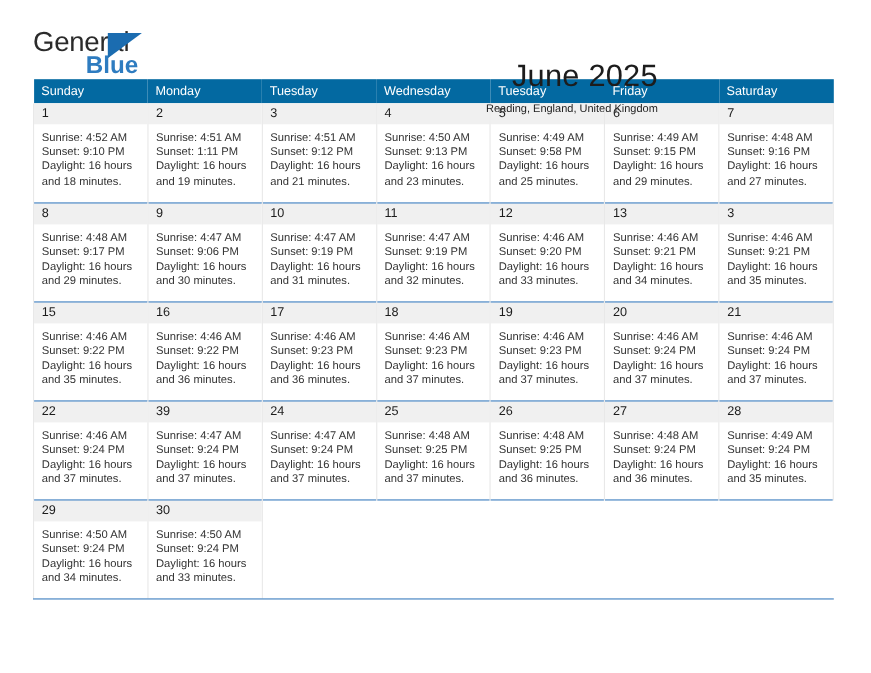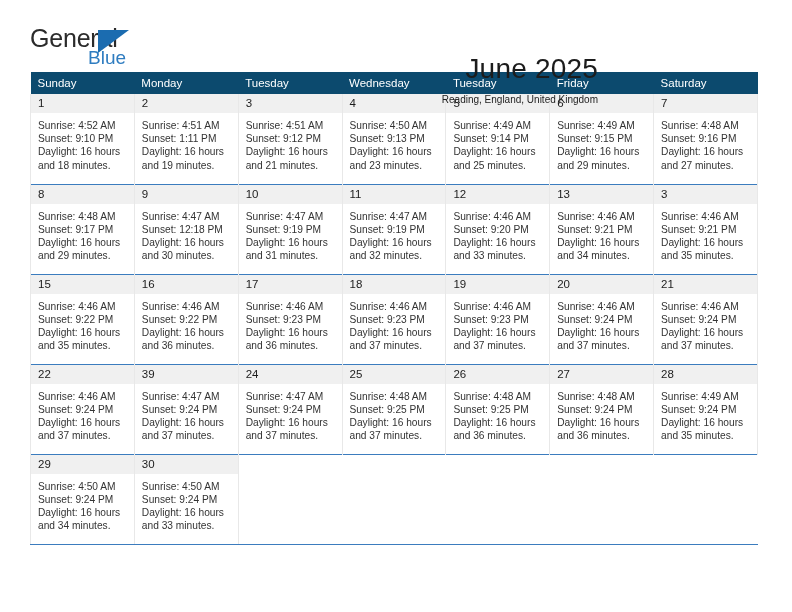--- a/index.html
+++ b/index.html
@@ -43,26 +43,27 @@
   .logo-general {
     font-size: 25px;
     color: #2b2b2b;
     letter-spacing: -0.2px;
     display: block;
     position: absolute;
     left: 0;
     top: 0;
   }
   .logo-blue {
-    font-size: 19px;
+    font-size: 22px;
     color: #2e7cc0;
     display: block;
     position: absolute;
-    left: 58px;
+    left: 48px;
     top: 22px;
+    font-weight: bold;
   }
   .logo-tri {
     position: absolute;
     left: 68px;
     top: 4px;
     width: 0;
     height: 0;
     border-left: 31px solid #1b6cb0;
     border-bottom: 23px solid transparent;
   }
@@ -90,21 +91,21 @@
   .cal-wrap {
     padding: 0 34px 0 30px;
     box-sizing: border-box;
   }
   table.calendar {
     border-collapse: collapse;
     table-layout: fixed;
     width: 728px;
   }
   table.calendar th {
-    background: #0c4a6e;
+    background: #0369a1;
     color: #ffffff;
     font-weight: normal;
     font-size: 11.5px;
     text-align: left;
     padding: 5px 0 5px 7px;
     border: none;
     height: 19px;
     box-sizing: border-box;
   }
   td.daycell {
@@ -222,21 +223,21 @@
                 <div>Sunrise: 4:50 AM</div>
                 <div>Sunset: 9:13 PM</div>
                 <div>Daylight: 16 hours</div>
                 <div>and 23 minutes.</div>
               </div>
             </td>
             <td class="daycell">
               <div class="daynum">5</div>
               <div class="dayinfo">
                 <div>Sunrise: 4:49 AM</div>
-                <div>Sunset: 9:14 PM</div>
+                <div>Sunset: 9:58 PM</div>
                 <div>Daylight: 16 hours</div>
                 <div>and 25 minutes.</div>
               </div>
             </td>
             <td class="daycell">
               <div class="daynum">6</div>
               <div class="dayinfo">
                 <div>Sunrise: 4:49 AM</div>
                 <div>Sunset: 9:15 PM</div>
                 <div>Daylight: 16 hours</div>
@@ -260,21 +261,21 @@
                 <div>Sunrise: 4:48 AM</div>
                 <div>Sunset: 9:17 PM</div>
                 <div>Daylight: 16 hours</div>
                 <div>and 29 minutes.</div>
               </div>
             </td>
             <td class="daycell">
               <div class="daynum">9</div>
               <div class="dayinfo">
                 <div>Sunrise: 4:47 AM</div>
-                <div>Sunset: 12:18 PM</div>
+                <div>Sunset: 9:06 PM</div>
                 <div>Daylight: 16 hours</div>
                 <div>and 30 minutes.</div>
               </div>
             </td>
             <td class="daycell">
               <div class="daynum">10</div>
               <div class="dayinfo">
                 <div>Sunrise: 4:47 AM</div>
                 <div>Sunset: 9:19 PM</div>
                 <div>Daylight: 16 hours</div>

